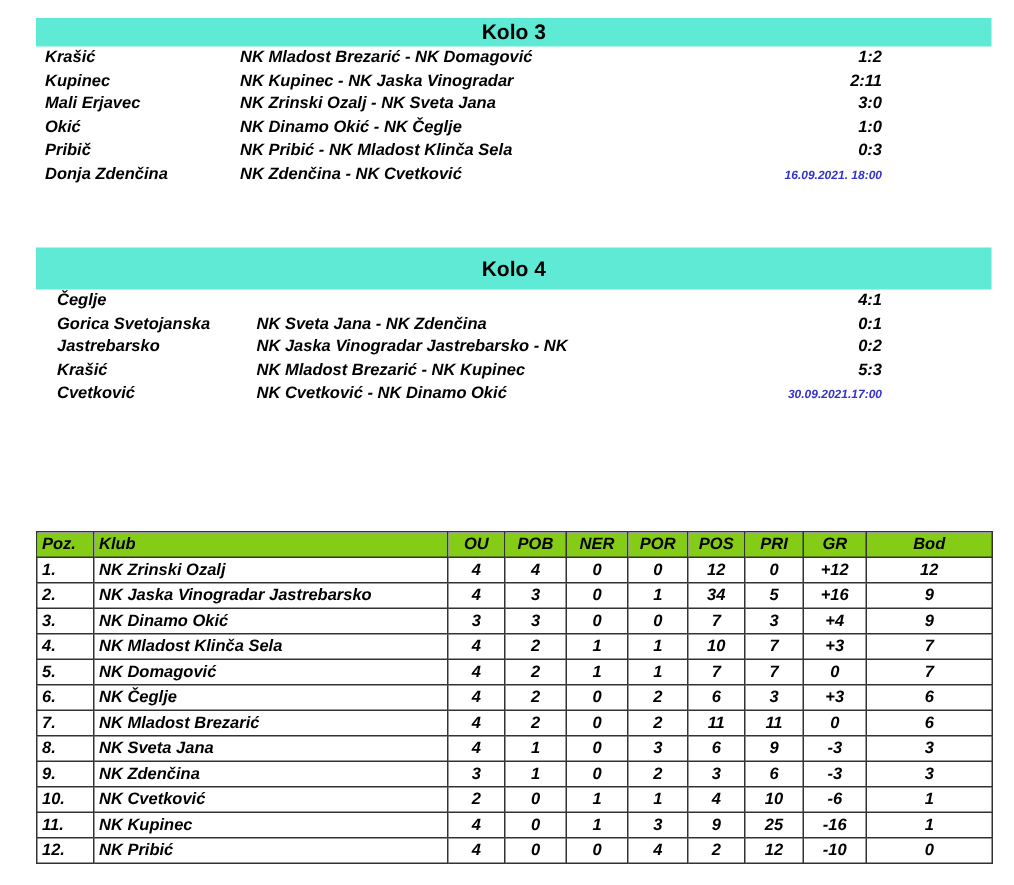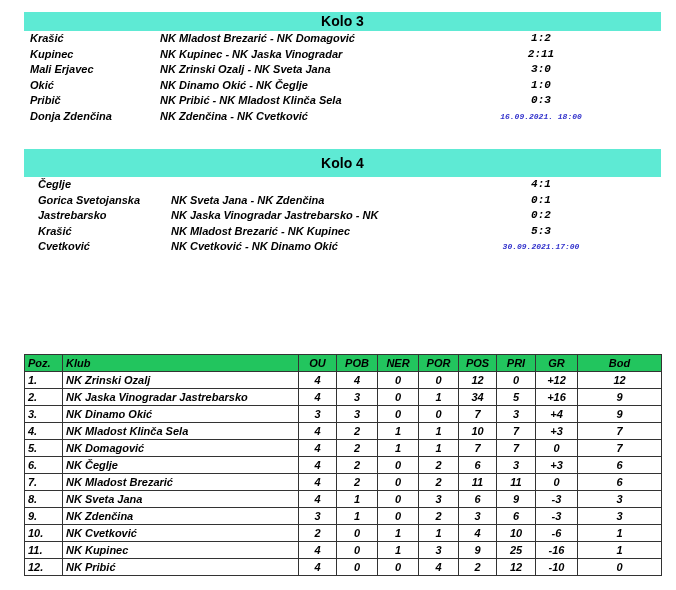--- a/index.html
+++ b/index.html
@@ -12,36 +12,36 @@
     background: #5eead4; text-align: center; font-weight: bold;
     font-size: 14px; line-height: 19px;
   }
   .kolo4 .kolo-head { line-height: 28px; }
   .match {
     position: relative; height: 15.6px; font-size: 11px; font-weight: bold; font-style: italic;
     line-height: 15.6px; white-space: nowrap;
   }
   .match .loc { position: absolute; left: 6px; }
   .match .pair { position: absolute; left: 136px; }
-  .match .res { position: absolute; left: 470px; width: 94px; text-align: center; font-family: Liberation Mono, monospace; }
+  .match .res { position: absolute; left: 470px; width: 94px; text-align: right; }
   .match .res.date { color: #3333cc; font-size: 8px; }
   .kolo4 .match .loc { left: 14px; }
   .kolo4 .match .pair { left: 147px; }
   .kolo4 .match .res { left: 470px; }
 
   table.standings {
     position: absolute; left: 24px; top: 354px; width: 637px;
     border-collapse: collapse; table-layout: fixed;
     font-size: 11px; font-weight: bold; font-style: italic;
   }
   table.standings th, table.standings td {
     border: 1px solid #333; height: 16px; padding: 0 3px; line-height: 16px;
     white-space: nowrap; overflow: hidden;
   }
-  table.standings thead th { background: #22c55e; font-weight: bold; }
+  table.standings thead th { background: #84cc16; font-weight: bold; }
   table.standings th.left, table.standings td.left { text-align: left; }
   table.standings th.center, table.standings td.center { text-align: center; }
   td.club-small { font-size: 11px; }
 </style>
 </head>
 <body>
 
 <div class="kolo kolo3" style="top:12px;">
   <div class="kolo-head">Kolo 3</div>
   <div id="kolo3-matches">
@@ -71,21 +71,21 @@
         <span class="res">0:3</span>
       </div>
       <div class="match">
         <span class="loc">Donja Zdenčina</span>
         <span class="pair">NK Zdenčina - NK Cvetković</span>
         <span class="res date">16.09.2021. 18:00</span>
       </div>
     </div>
 </div>
 
-<div class="kolo kolo4" style="top:149px;">
+<div class="kolo kolo4" style="top:165px;">
   <div class="kolo-head">Kolo 4</div>
   <div id="kolo4-matches">
       <div class="match">
         <span class="loc">Čeglje</span>
         <span class="res">4:1</span>
       </div>
       <div class="match">
         <span class="loc">Gorica Svetojanska</span>
         <span class="pair">NK Sveta Jana - NK Zdenčina</span>
         <span class="res">0:1</span>

